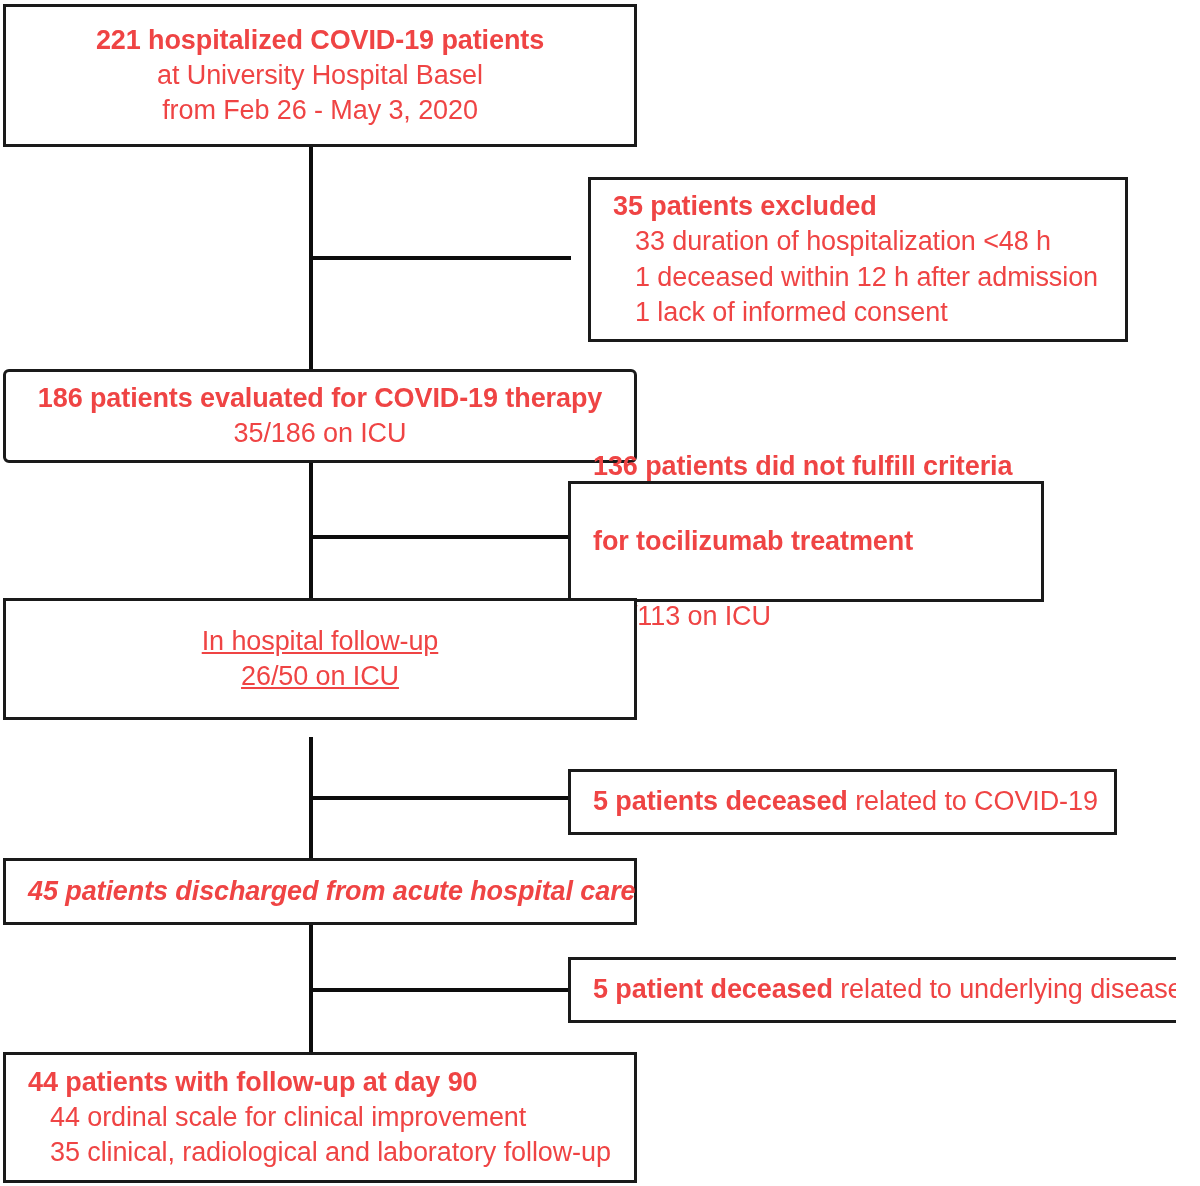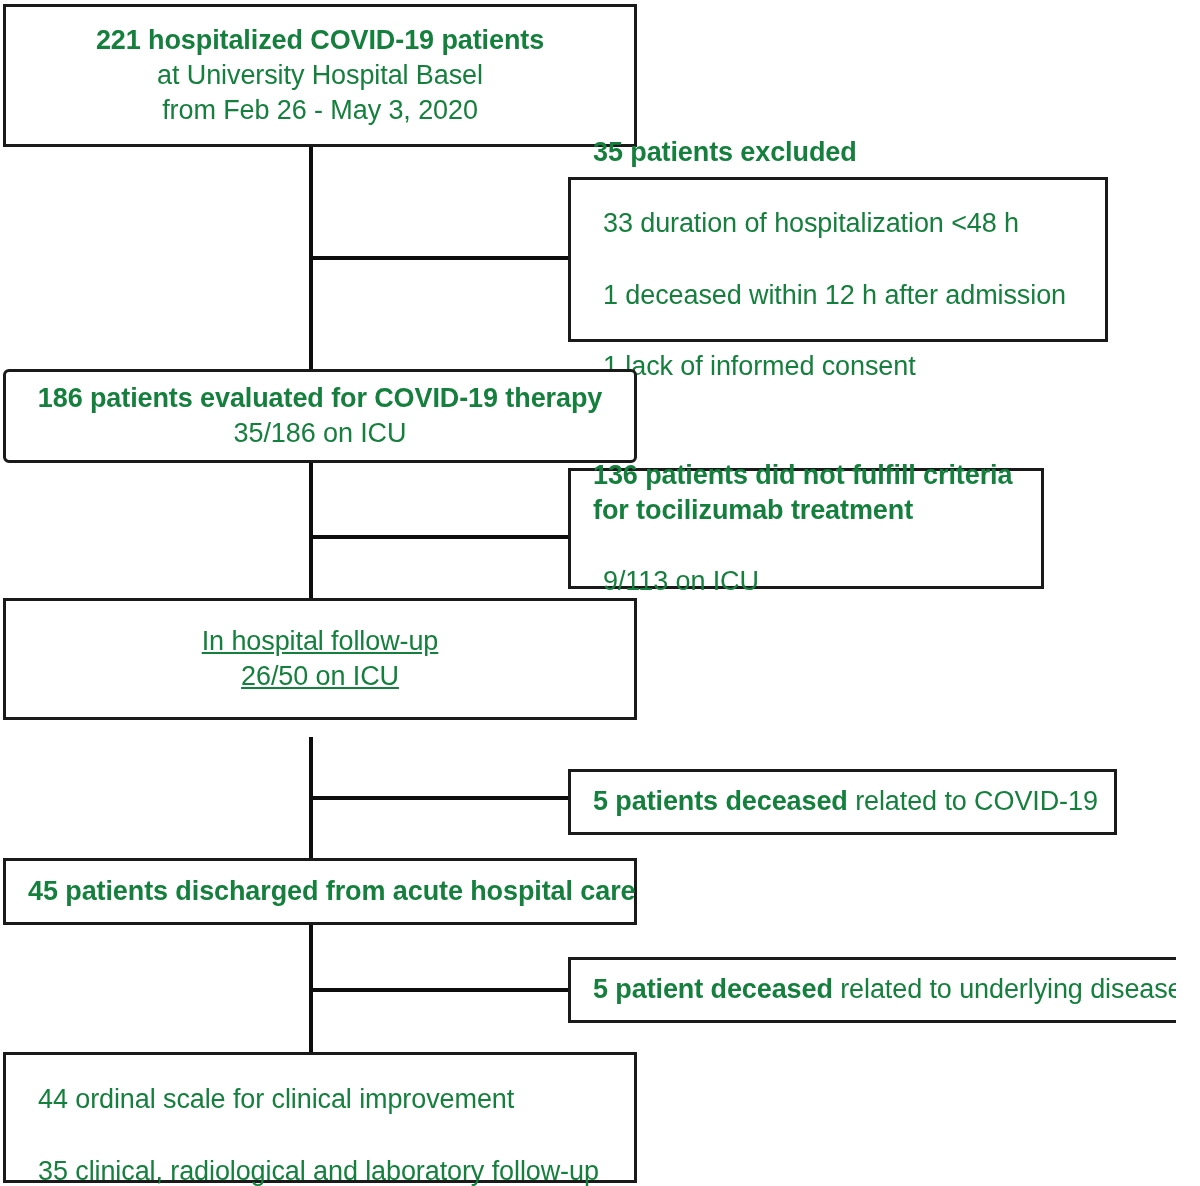--- a/index.html
+++ b/index.html
@@ -6,21 +6,21 @@
     margin: 0;
     padding: 0;
     background: #ffffff;
   }
   #canvas {
     position: relative;
     width: 1176px;
     height: 1186px;
     background: #ffffff;
     font-family: "Liberation Sans", sans-serif;
-    color: #15803d;
+    color: #ef4444;
     overflow: hidden;
   }
   .node {
     position: absolute;
     box-sizing: border-box;
     border: 3px solid #1a1a1a;
     background: #ffffff;
     display: flex;
     flex-direction: column;
     justify-content: center;
@@ -29,21 +29,21 @@
   .node.center { align-items: center; text-align: center; }
   .node.left   { align-items: flex-start; text-align: left; }
   .line {
     font-size: 27px;
     line-height: 1.30;
     white-space: nowrap;
     letter-spacing: -0.1px;
   }
   .b { font-weight: bold; }
   .pad-l { padding-left: 22px; }
-  .indent { padding-left: 32px; margin-top: 36px; }
+  .indent { padding-left: 44px; }
   .connector {
     position: absolute;
     background: #0d0d0d;
     z-index: 1;
   }
   .v { width: 4px; }
   .h { height: 4px; }
 </style>
 </head>
 <body>
@@ -61,53 +61,54 @@
 
   <div class="connector v" style="left:309px; top:922px; height:133px;"></div>
   <div class="connector h" style="left:309px; top:988px; width:262px;"></div>
 
   <div class="node center" style="left:3px; top:4px; width:634px; height:143px;">
     <div class="line b">221 hospitalized COVID-19 patients</div>
     <div class="line">at University Hospital Basel</div>
     <div class="line">from Feb 26 - May 3, 2020</div>
   </div>
 
-  <div class="node left" style="left:568px; top:177px; width:540px; height:165px;text-align:center;">
+  <div class="node left" style="left:588px; top:177px; width:540px; height:165px;text-align:center;">
     <div class="line b pad-l">35 patients excluded</div>
     <div class="line indent">33 duration of hospitalization &lt;48 h</div>
     <div class="line indent">1 deceased within 12 h after admission</div>
     <div class="line indent">1 lack of informed consent</div>
   </div>
 
   <div class="node center" style="left:3px; top:369px; width:634px; height:94px;border-radius:6px;">
     <div class="line b">186 patients evaluated for COVID-19 therapy</div>
     <div class="line">35/186 on ICU</div>
   </div>
 
-  <div class="node left" style="left:568px; top:468px; width:476px; height:121px;">
+  <div class="node left" style="left:568px; top:481px; width:476px; height:121px;gap:40px;">
     <div class="line b pad-l">136 patients did not fulfill criteria</div>
     <div class="line b pad-l">for tocilizumab treatment</div>
     <div class="line indent">9/113 on ICU</div>
   </div>
 
   <div class="node center" style="left:3px; top:598px; width:634px; height:122px;text-decoration:underline;">
     <div class="line">In hospital follow-up</div>
     <div class="line">26/50 on ICU</div>
   </div>
 
   <div class="node left" style="left:568px; top:769px; width:549px; height:66px;">
     <div class="line pad-l"><span class="b">5 patients deceased</span><span> related to COVID-19</span></div>
   </div>
 
-  <div class="node left" style="left:3px; top:858px; width:634px; height:67px;">
+  <div class="node left" style="left:3px; top:858px; width:634px; height:67px;font-style:italic;">
     <div class="line b pad-l">45 patients discharged from acute hospital care</div>
   </div>
 
   <div class="node left" style="left:568px; top:957px; width:625px; height:66px;">
     <div class="line pad-l"><span class="b">5 patient deceased</span><span> related to underlying disease</span></div>
   </div>
 
   <div class="node left" style="left:3px; top:1052px; width:634px; height:131px;">
+    <div class="line b pad-l">44 patients with follow-up at day 90</div>
     <div class="line indent">44 ordinal scale for clinical improvement</div>
     <div class="line indent">35 clinical, radiological and laboratory follow-up</div>
   </div>
 
 </div>
 
 </body></html>

